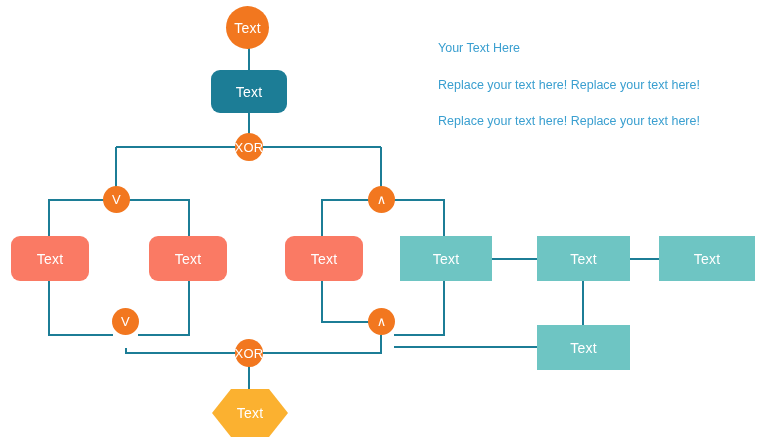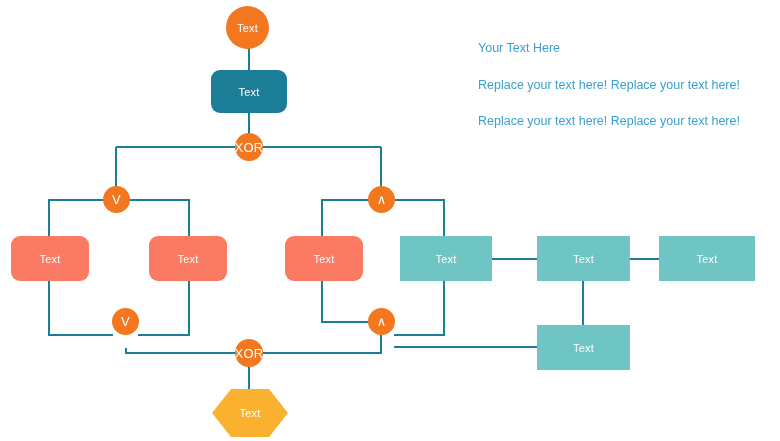--- a/index.html
+++ b/index.html
@@ -23,21 +23,21 @@
     top: 0;
     width: 780px;
     height: 441px;
   }
   .node {
     position: absolute;
     display: flex;
     align-items: center;
     justify-content: center;
     color: #ffffff;
-    font-size: 11px;
+    font-size: 14px;
     letter-spacing: .2px;
     box-sizing: border-box;
     z-index: 3;
   }
   .circle {
     border-radius: 50%;
   }
   .gate-label {
     font-size: 13px;
   }
@@ -60,21 +60,20 @@
     z-index: 2;
   }
   .text-panel {
     position: absolute;
     z-index: 4;
   }
   .text-panel div {
     color: #3a9fd0;
     font-size: 12.5px;
     white-space: nowrap;
-    margin-left: 40px;
   }
   .tp-title { margin-bottom: 23px; }
   .tp-line1 { margin-bottom: 22px; }
 </style>
 </head>
 <body>
 
 <div id="canvas">
 
   <svg id="wires" viewBox="0 0 780 441" xmlns="http://www.w3.org/2000/svg">

